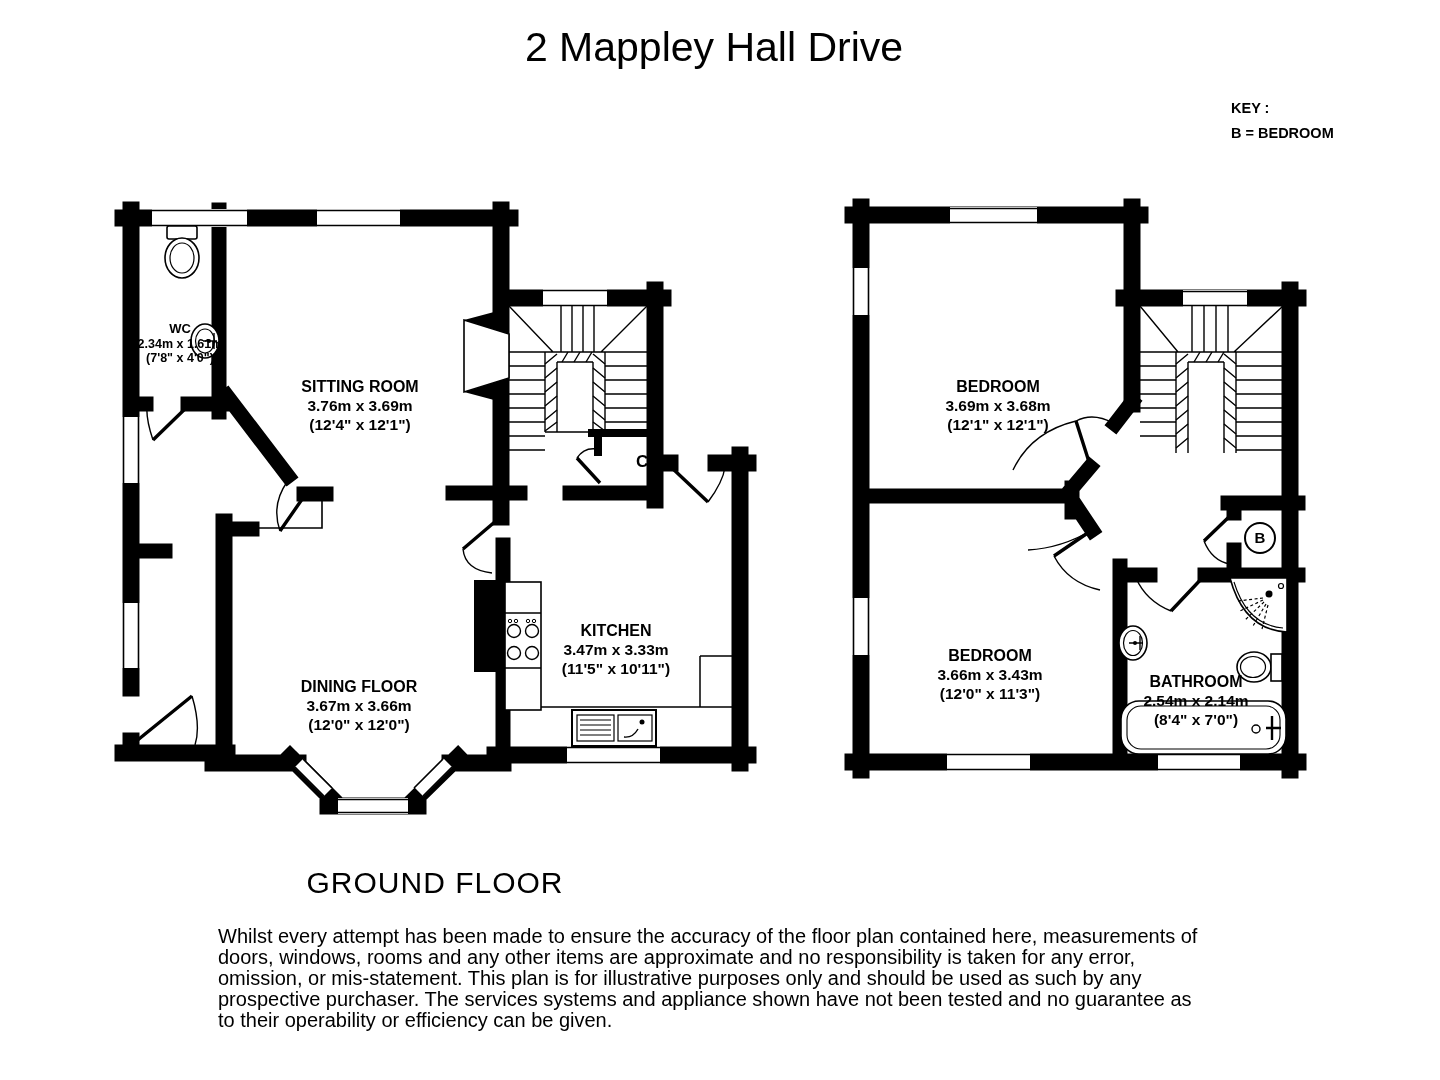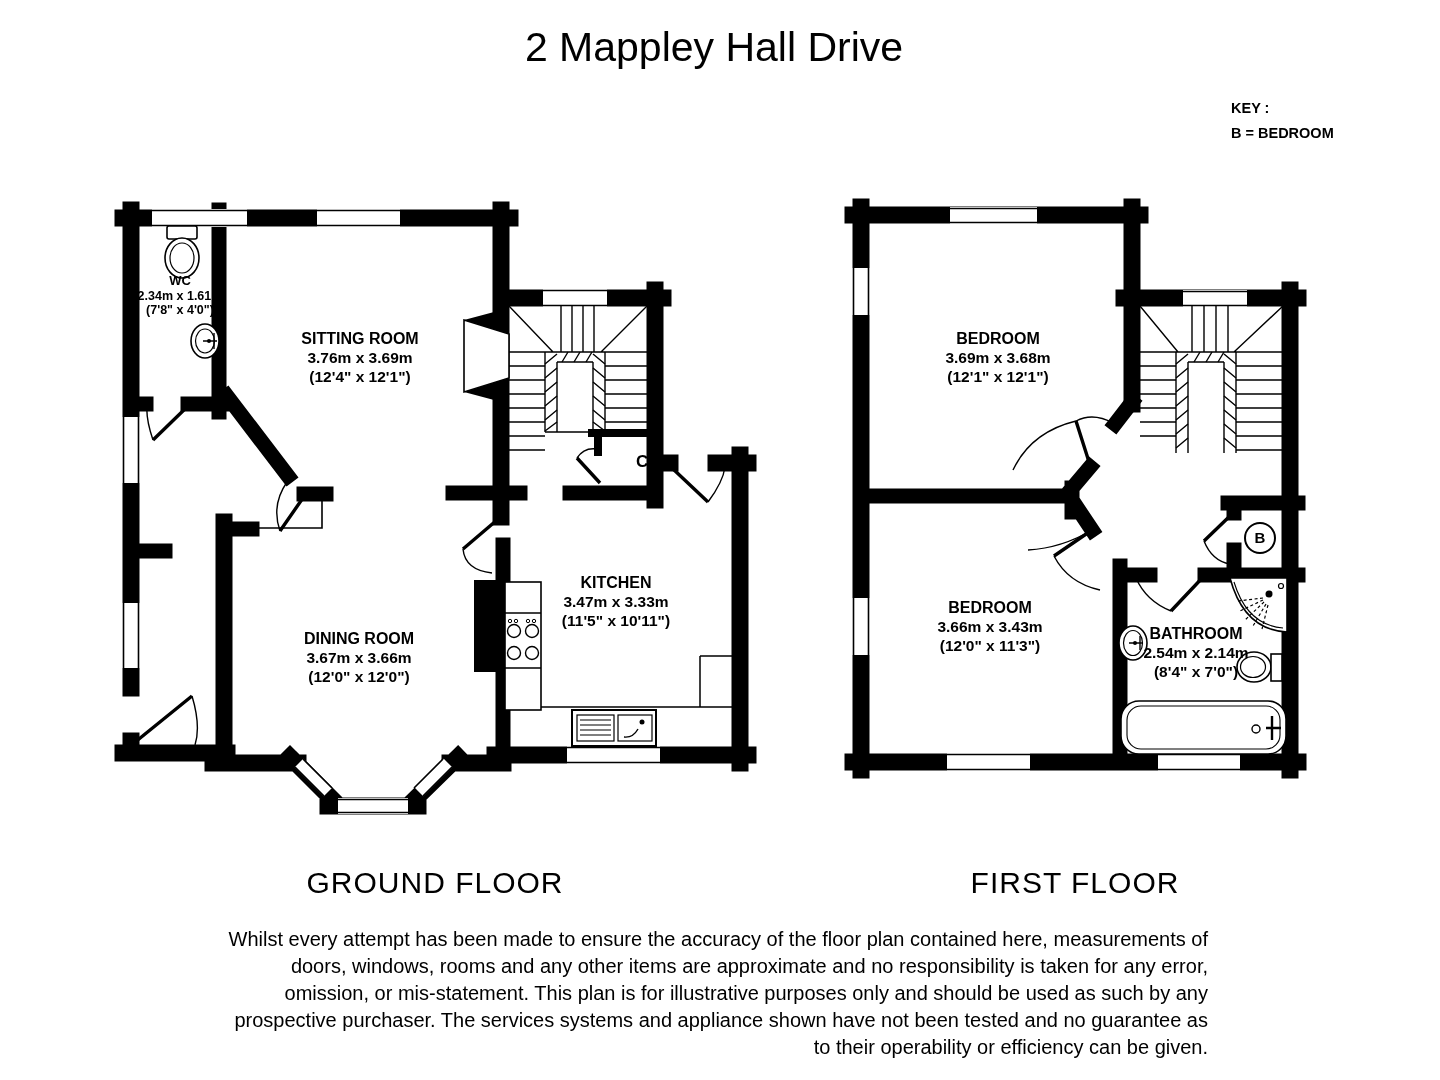--- a/index.html
+++ b/index.html
@@ -5,30 +5,30 @@
   html,body{margin:0;padding:0;background:#fff;}
   .stage{position:relative;width:1440px;height:1080px;background:#ffffff;overflow:hidden;
          font-family:"Liberation Sans", sans-serif;color:#000;}
   .plan-svg{position:absolute;left:0;top:0;width:1440px;height:1080px;}
   .title{position:absolute;left:714px;top:24px;transform:translateX(-50%);
          font-size:41px;font-weight:400;white-space:nowrap;margin:0;}
   .key{position:absolute;left:1231px;top:96px;font-size:14.5px;font-weight:bold;line-height:25px;}
   .room-label{position:absolute;transform:translateX(-50%);text-align:center;font-weight:bold;
               font-size:15.5px;line-height:19px;white-space:nowrap;}
   .room-label.small{font-size:12.5px;line-height:14.5px;}
-  .room-label .nm{font-size:16px;}
+  .room-label .nm{font-size:16px;margin-top:48px;}
   .room-label.small .nm{font-size:13px;}
   .cup-label{position:absolute;transform:translateX(-50%);font-weight:bold;font-size:17px;white-space:nowrap;margin-left:28px;}
   .boiler{position:absolute;left:1244px;top:522px;width:32px;height:32px;border:2px solid #000;
           border-radius:50%;box-sizing:border-box;text-align:center;line-height:28px;
           font-size:15px;font-weight:bold;}
   .floor-label{position:absolute;transform:translateX(-50%);font-size:30px;font-weight:400;
                letter-spacing:1px;white-space:nowrap;}
   .disclaimer{position:absolute;left:713px;top:926px;transform:translateX(-50%);width:990px;
-              text-align:right;font-size:20px;line-height:27px;}
+              text-align:left;font-size:20px;line-height:21px;}
 </style>
 </head>
 <body>
 
 <div class="stage">
 
 <svg class="plan-svg" viewBox="0 0 1440 1080">
 
   <g>
     <g stroke="#000" fill="none" stroke-linecap="square">
@@ -219,21 +219,21 @@
 
   <div class="cup-label" style="left:626px;top:452px;">CUP</div>
 
   <div class="room-label" style="left:616px;top:573px;">
     <div class="nm">KITCHEN</div>
     <div>3.47m x 3.33m</div>
     <div>(11'5" x 10'11")</div>
   </div>
 
   <div class="room-label" style="left:359px;top:629px;">
-    <div class="nm">DINING ROOM</div>
+    <div class="nm">DINING FLOOR</div>
     <div>3.67m x 3.66m</div>
     <div>(12'0" x 12'0")</div>
   </div>
 
   <div class="room-label" style="left:998px;top:329px;">
     <div class="nm">BEDROOM</div>
     <div>3.69m x 3.68m</div>
     <div>(12'1" x 12'1")</div>
   </div>
 
@@ -245,16 +245,15 @@
 
   <div class="room-label" style="left:1196px;top:624px;">
     <div class="nm">BATHROOM</div>
     <div>2.54m x 2.14m</div>
     <div>(8'4" x 7'0")</div>
   </div>
 
   <div class="boiler">B</div>
 
   <div class="floor-label" style="left:435px;top:866px;">GROUND FLOOR</div>
-  <div class="floor-label" style="left:1075px;top:866px;">FIRST FLOOR</div>
 
   <div class="disclaimer">Whilst every attempt has been made to ensure the accuracy of the floor plan contained here, measurements of doors, windows, rooms and any other items are approximate and no responsibility is taken for any error, omission, or mis-statement. This plan is for illustrative purposes only and should be used as such by any prospective purchaser. The services systems and appliance shown have not been tested and no guarantee as to their operability or efficiency can be given.</div>
 </div>
 
 </body></html>

